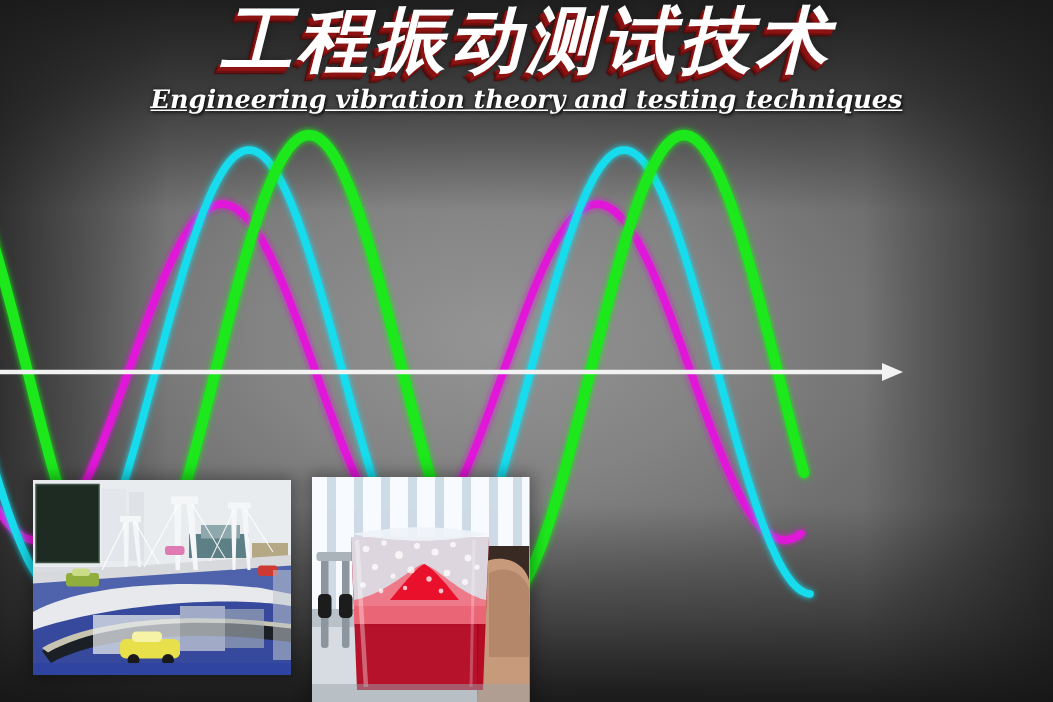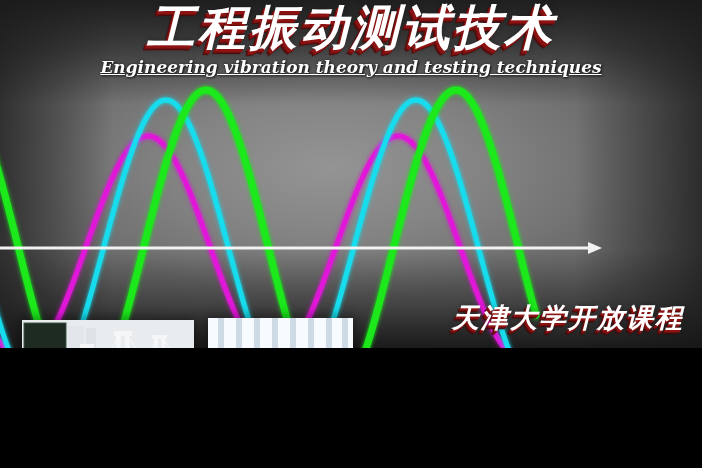--- a/index.html
+++ b/index.html
@@ -3,21 +3,21 @@
 <meta charset="utf-8">
 <style>
   html, body {
     margin: 0;
     padding: 0;
     background: #000;
   }
   #slide {
     position: relative;
     width: 702px;
-    height: 348px;
+    height: 468px;
     overflow: hidden;
     font-family: "Liberation Sans", sans-serif;
   }
 
   
   .bg-base {
     position: absolute;
     inset: 0;
     background: #6f6f6f;
   }
@@ -273,15 +273,14 @@
             <circle cx="86" cy="76" r="1.6"></circle>
         </g>
         <path d="M26 38 C 60 32, 86 32, 118 38 C 86 44, 60 44, 26 38 Z" fill="#eef3f7" opacity="0.9"></path>
         <path d="M30 42 L36 140" stroke="#ffffff" stroke-width="3" opacity="0.35" fill="none"></path>
         <path d="M108 42 L106 140" stroke="#ffffff" stroke-width="2" opacity="0.25" fill="none"></path>
       </g>
       <rect x="0" y="138" width="145" height="12" fill="#9aa2a9" opacity="0.5"></rect>
     </svg>
   </div>
 
-  <div class="brand">天津大学开放课程</div>
 
 </div>
 
 </body></html>

